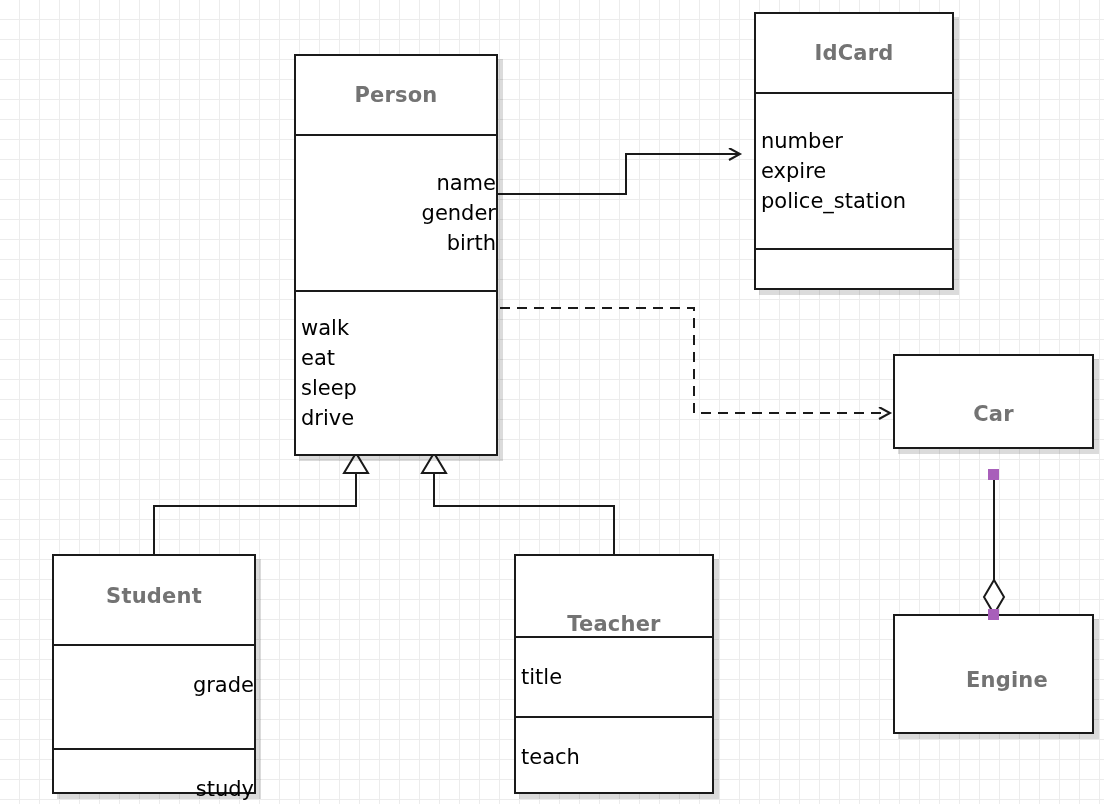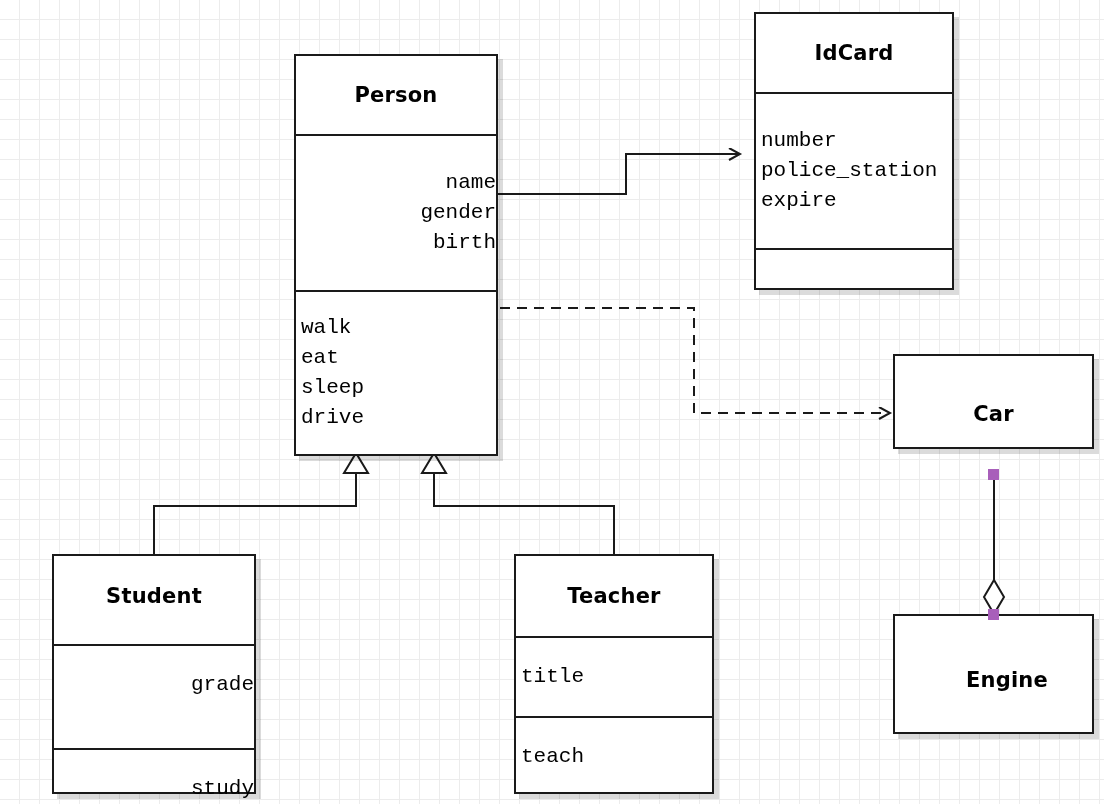--- a/index.html
+++ b/index.html
@@ -36,35 +36,34 @@
   }
   .uml-section + .uml-section {
     border-top: 2px solid #1a1a1a;
   }
   .uml-title {
     display: flex;
     align-items: center;
     justify-content: center;
     font-weight: bold;
     font-size: 21px;
-    color: #000000;
+    color: #737373;
     letter-spacing: 0.2px;
   }
   .uml-compartment {
     display: flex;
     flex-direction: column;
     justify-content: center;
     padding-left: 5px;
   }
   .uml-compartment .member {
     font-size: 21px;
     line-height: 30px;
     color: #000000;
     white-space: nowrap;
-    font-family: Liberation Mono, monospace;
   }
   
   #connectors {
     position: absolute;
     left: 0; top: 0;
     width: 1104px;
     height: 804px;
     z-index: 2;
     pointer-events: none;
   }
@@ -134,40 +133,40 @@
       <div class="member">drive</div>
     </div>
   </div>
 
   <div class="uml-class" style="left:754px; top:12px; width:200px; height:278px;">
     <div class="uml-section uml-title" style="height:78px;">
       <span>IdCard</span>
     </div>
     <div class="uml-section uml-compartment" style="height:156px;">
       <div class="member">number</div>
+      <div class="member">expire</div>
       <div class="member">police_station</div>
-      <div class="member">expire</div>
     </div>
     <div class="uml-section uml-compartment" style="height:40px;"></div>
   </div>
 
   <div class="uml-class" style="left:52px; top:554px; width:204px; height:240px;text-align:right;">
     <div class="uml-section uml-title" style="height:80px;">
       <span>Student</span>
     </div>
     <div class="uml-section uml-compartment" style="height:80px;margin-top:8px;">
       <div class="member">grade</div>
     </div>
     <div class="uml-section uml-compartment" style="height:80px;margin-top:24px;">
       <div class="member">study</div>
     </div>
   </div>
 
   <div class="uml-class" style="left:514px; top:554px; width:200px; height:240px;">
-    <div class="uml-section uml-title" style="height:80px;">
+    <div class="uml-section uml-title" style="height:80px;align-items:flex-end;">
       <span>Teacher</span>
     </div>
     <div class="uml-section uml-compartment" style="height:80px;">
       <div class="member">title</div>
     </div>
     <div class="uml-section uml-compartment" style="height:80px;">
       <div class="member">teach</div>
     </div>
   </div>
 

